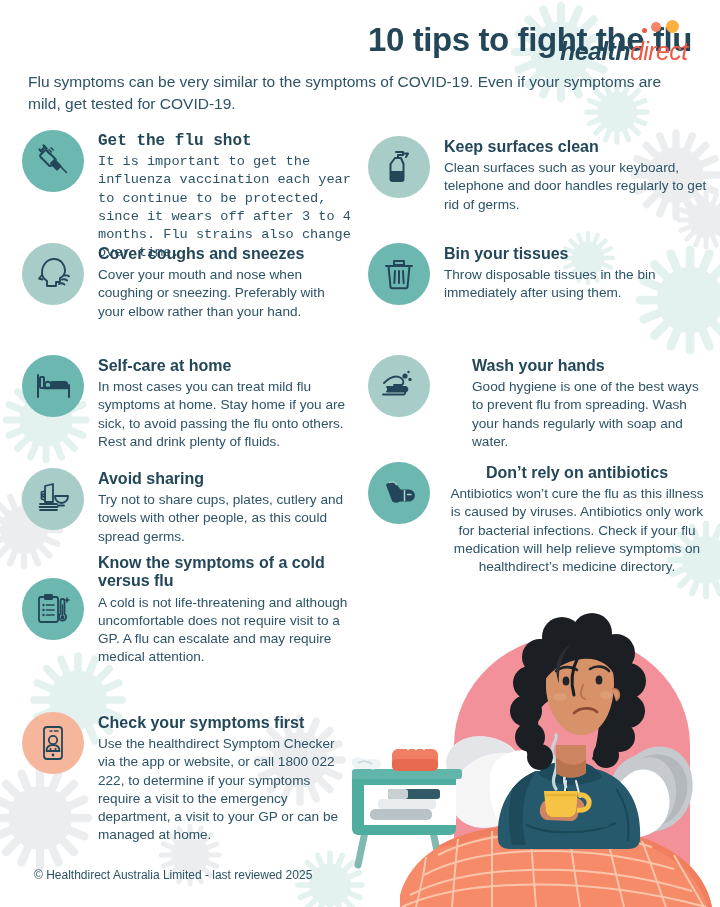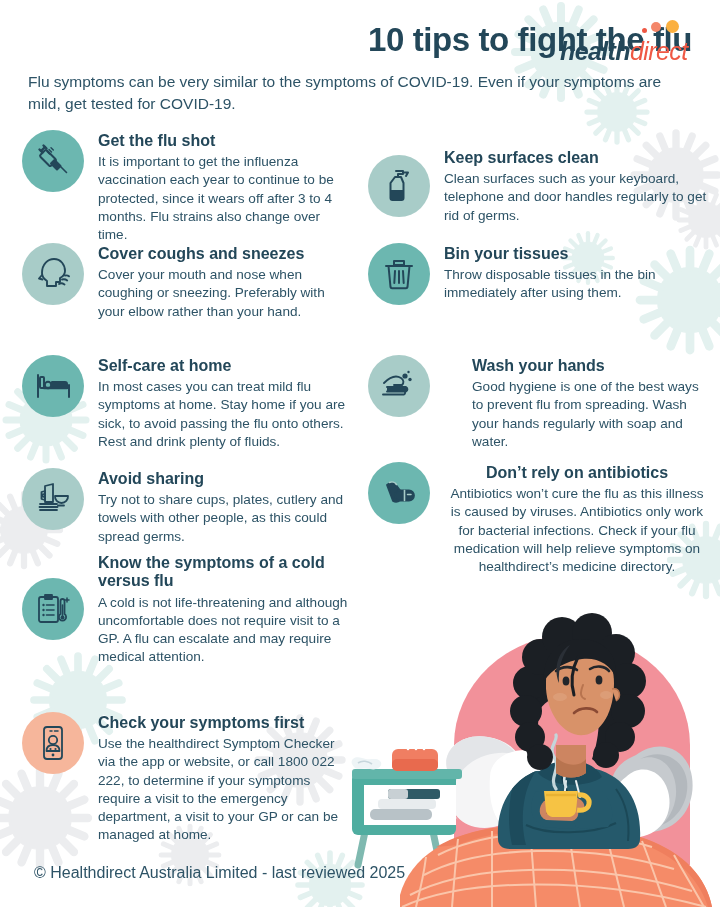--- a/index.html
+++ b/index.html
@@ -99,21 +99,21 @@
     font-size: 13.6px;
     line-height: 1.33;
     color: #2d5366;
   }
 
   
   .footer {
     position: absolute;
     left: 34px;
     bottom: 25px;
-    font-size: 16px;
+    font-size: 12px;
     color: #2d5366;
     z-index: 3;
   }
 
   
   .illustration {
     position: absolute;
     right: 0;
     bottom: 0;
     width: 380px;
@@ -182,38 +182,38 @@
 
   <div class="logo">
     <span class="logo-dot dot-sm"></span>
     <span class="logo-dot dot-md"></span>
     <span class="logo-dot dot-lg"></span>
     <div class="logo-word">
       <span class="logo-health">health</span><span class="logo-direct">direct</span>
     </div>
   </div>
 
-  <div class="tip" style="left:22px; top:130px; width:330px;">
+  <div class="tip" style="left:22px; top:130px; width:330px;font-family:Liberation Mono, monospace;">
     <div class="tip-icon teal">
       <svg width="40" height="40" viewBox="0 0 40 40" fill="none" stroke="#234759" stroke-width="2" stroke-linecap="round" stroke-linejoin="round">
         <path d="M8 10 L12 6" stroke-width="2.4"></path>
         <path d="M6.5 8.5 L9.5 11.5 M10.5 4.5 L13.5 7.5" stroke-width="2.4"></path>
         <rect x="10.5" y="9.5" width="9" height="15" rx="1.5" transform="rotate(-45 15 17)"></rect>
         <path d="M14 10.5 L16.5 13 M16 8.5 L18.5 11 M18 6.7 L20.3 9" stroke-width="1.4"></path>
         <path d="M21.5 19 L27.5 25 L24 28.5 L18 22.5 Z" fill="#234759"></path>
         <path d="M27 25 L33.5 31.5" stroke-width="1.6"></path>
       </svg>
     </div>
     <div class="tip-body">
       <div class="tip-head">Get the flu shot</div>
       <div class="tip-text">It is important to get the influenza vaccination each year to continue to be protected, since it wears off after 3 to 4 months. Flu strains also change over time.</div>
     </div>
   </div>
 
-  <div class="tip" style="left:368px; top:147px; width:340px;align-items:center;">
+  <div class="tip" style="left:368px; top:136px; width:340px;">
     <div class="tip-icon mint">
       <svg width="40" height="40" viewBox="0 0 40 40" fill="none" stroke="#234759" stroke-width="2" stroke-linecap="round" stroke-linejoin="round">
         <path d="M17 5 L24 5 L24 8 L19 8 L19 11"></path>
         <path d="M24 6.5 L29 6.5 L27 10"></path>
         <path d="M16 11 L22 11 L24.5 17 L24.5 32 A2 2 0 0 1 22.5 34 L13.5 34 A2 2 0 0 1 11.5 32 L11.5 17 Z"></path>
         <path d="M11.5 24 L24.5 24 L24.5 32 A2 2 0 0 1 22.5 34 L13.5 34 A2 2 0 0 1 11.5 32 Z" fill="#234759" stroke="none"></path>
       </svg>
     </div>
     <div class="tip-body">
       <div class="tip-head">Keep surfaces clean</div>

